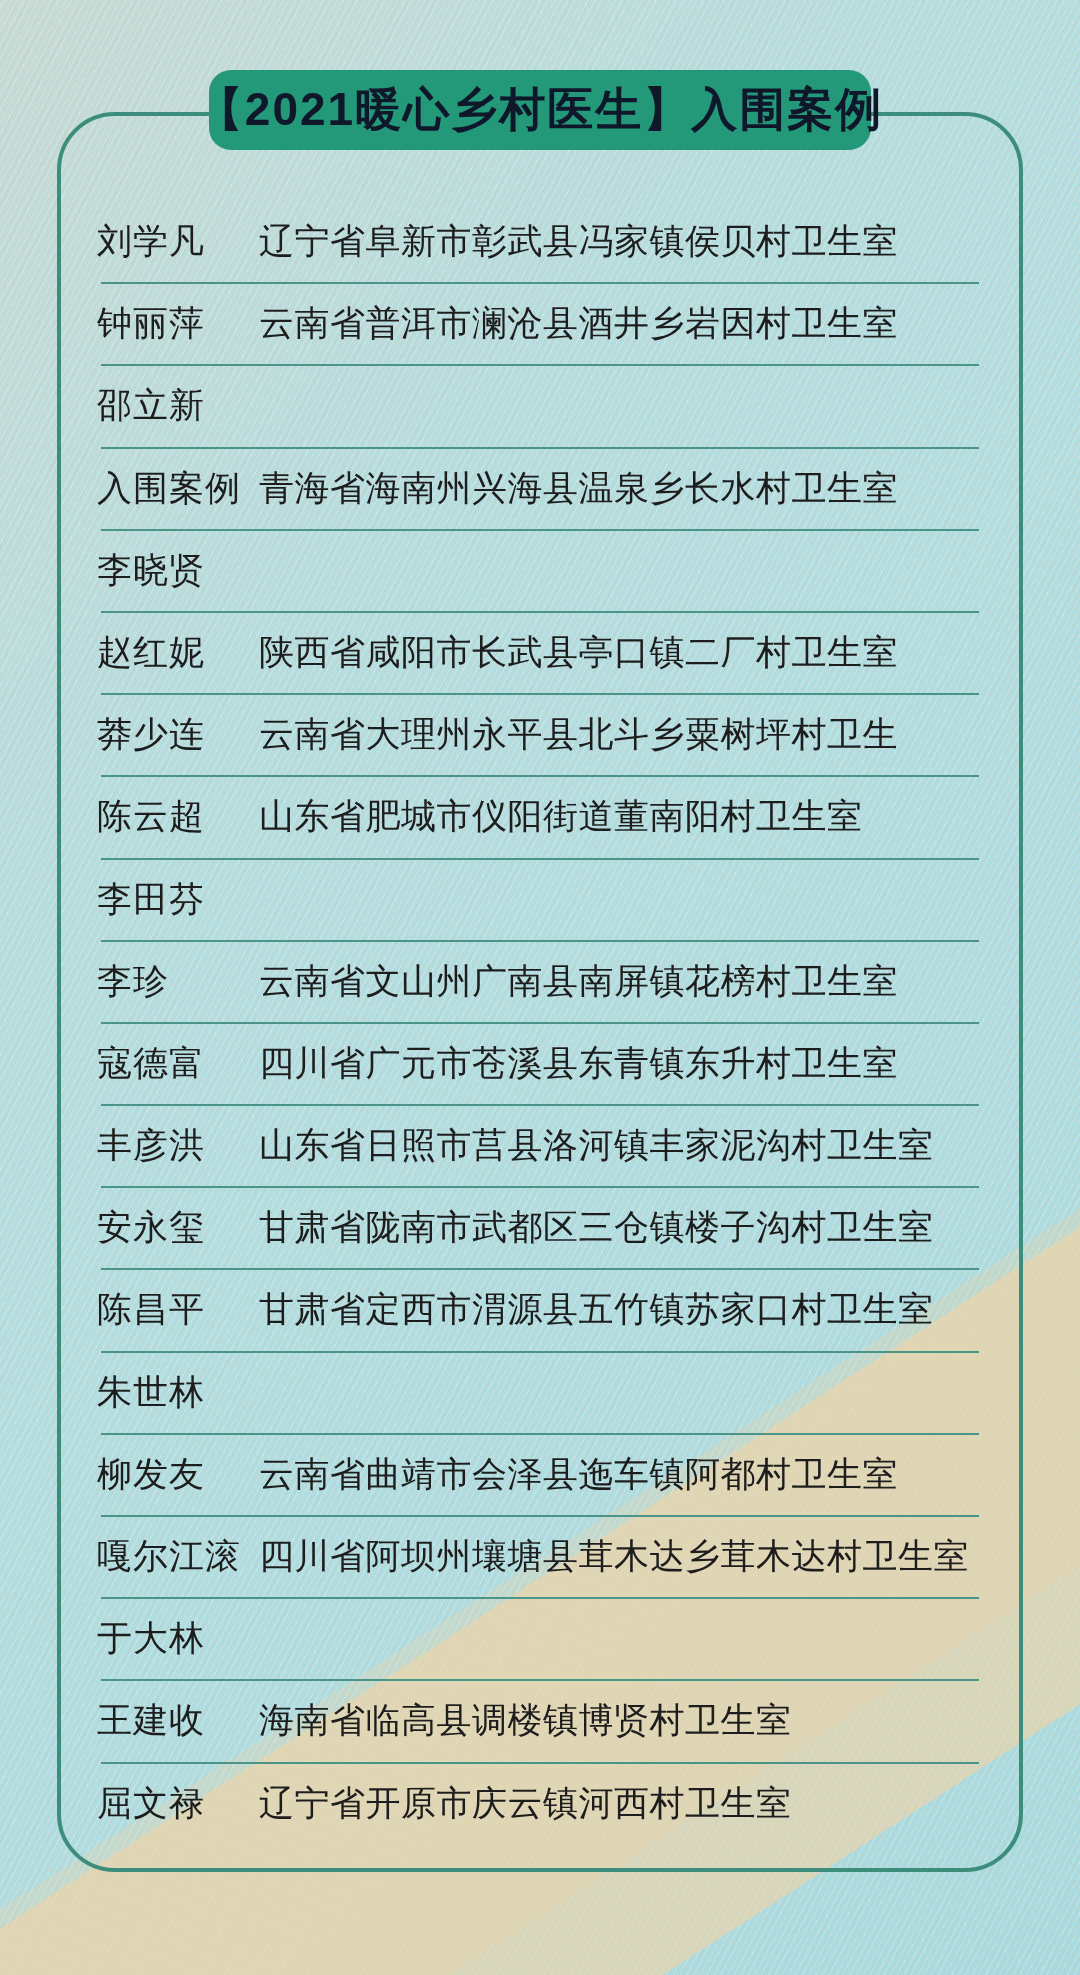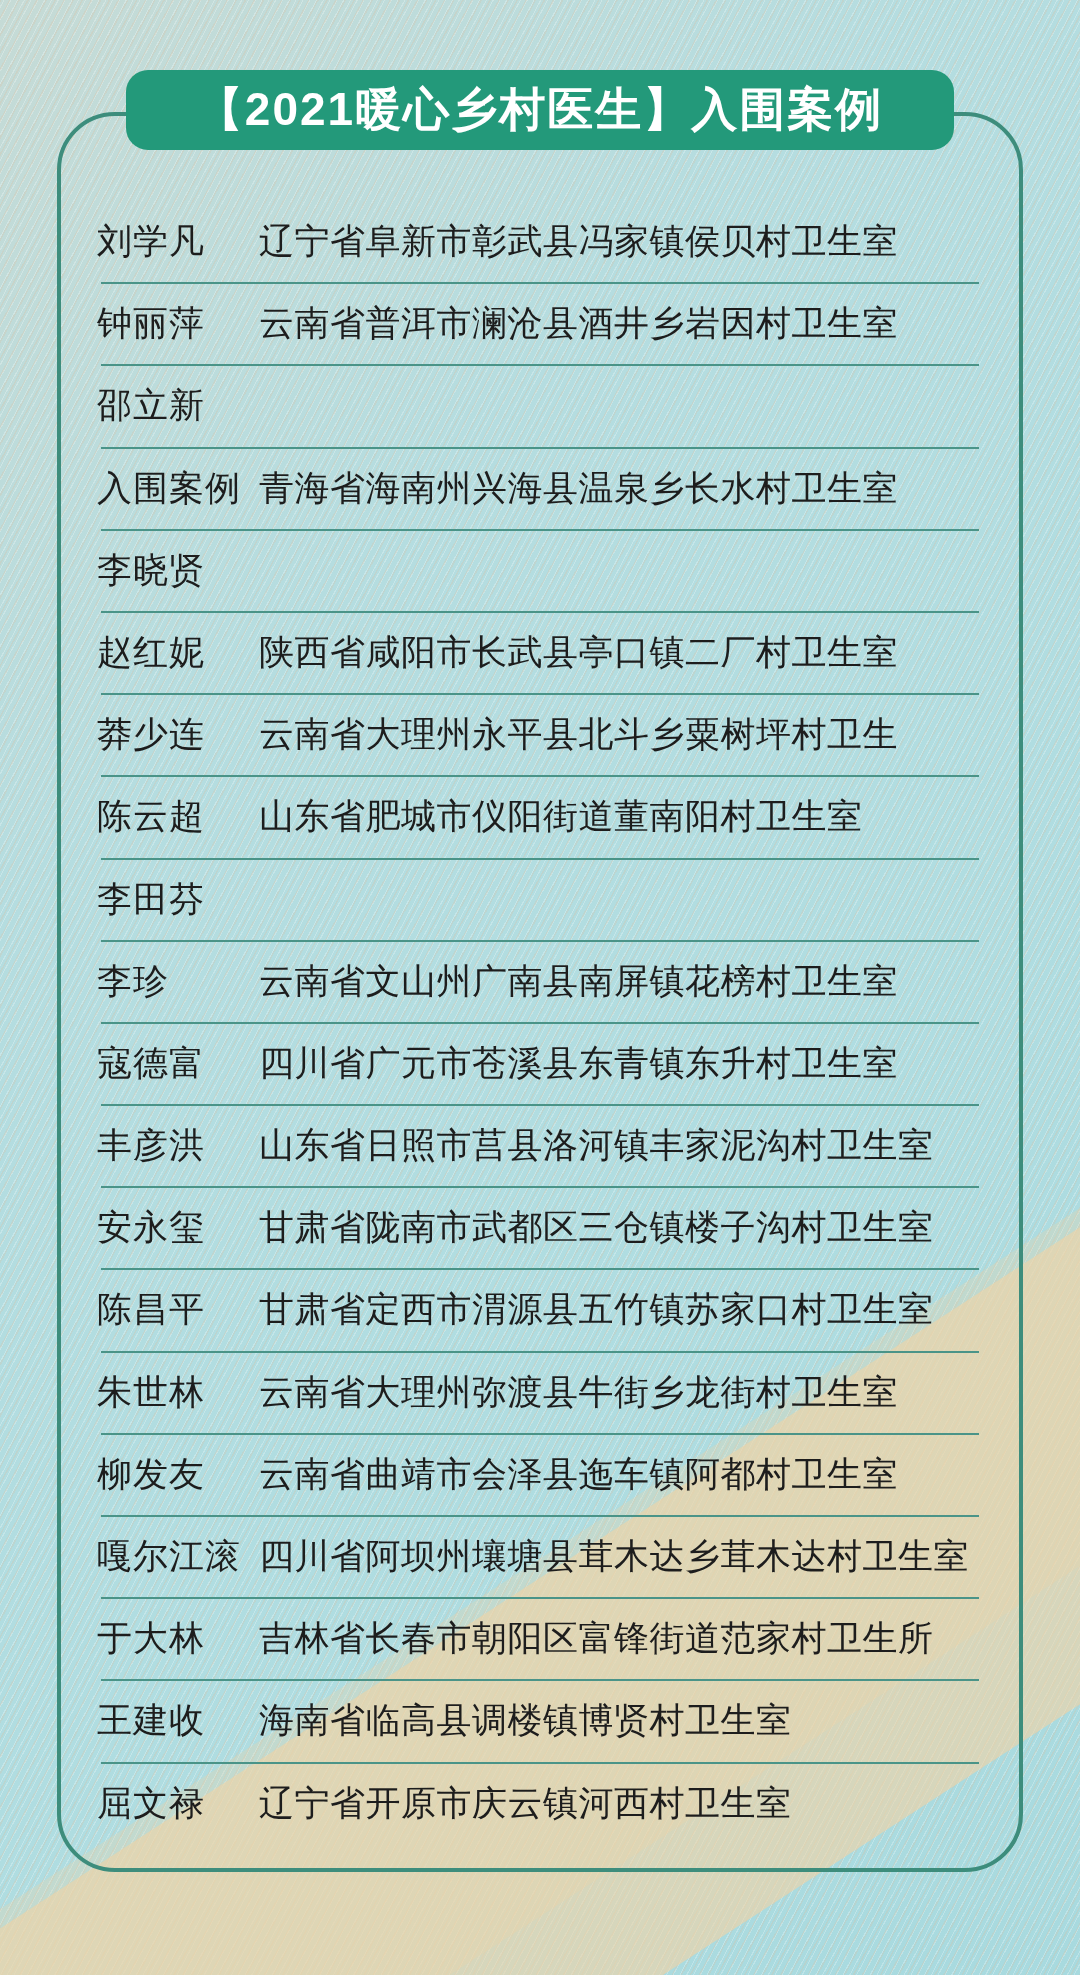--- a/index.html
+++ b/index.html
@@ -46,25 +46,25 @@
     left:57px;right:57px;
     top:112px;bottom:103px;
     border:4px solid var(--card-border,#3d8d7c);
     border-radius:58px;
     background:transparent;
   }
   .banner{
     position:absolute;
     left:50%;top:70px;
     transform:translateX(-50%);
-    width:828px;height:80px;
+    width:662px;height:80px;
     background:var(--banner-green,#23997a);
     border-radius:22px;
     display:flex;align-items:center;justify-content:center;
-    color:#ffffff;
+    color:#0f172a;
     font-size:46px;
     font-weight:bold;
     letter-spacing:2px;
     z-index:3;
     white-space:nowrap;
   }
   .list{
     position:absolute;
     left:97px;right:97px;
     top:202px;
@@ -169,36 +169,34 @@
         <div class="loc">甘肃省陇南市武都区三仓镇楼子沟村卫生室</div>
       </div>
       <div class="sep"></div>
       <div class="row">
         <div class="name">陈昌平</div>
         <div class="loc">甘肃省定西市渭源县五竹镇苏家口村卫生室</div>
       </div>
       <div class="sep"></div>
       <div class="row">
         <div class="name">朱世林</div>
-        <div class="loc">云南省大理州弥渡县牛街乡龙街村卫生室</div>
       </div>
       <div class="sep"></div>
       <div class="row">
         <div class="name">柳发友</div>
         <div class="loc">云南省曲靖市会泽县迤车镇阿都村卫生室</div>
       </div>
       <div class="sep"></div>
       <div class="row">
         <div class="name">嘎尔江滚</div>
         <div class="loc">四川省阿坝州壤塘县茸木达乡茸木达村卫生室</div>
       </div>
       <div class="sep"></div>
       <div class="row">
         <div class="name">于大林</div>
-        <div class="loc">吉林省长春市朝阳区富锋街道范家村卫生所</div>
       </div>
       <div class="sep"></div>
       <div class="row">
         <div class="name">王建收</div>
         <div class="loc">海南省临高县调楼镇博贤村卫生室</div>
       </div>
       <div class="sep"></div>
       <div class="row">
         <div class="name">屈文禄</div>
         <div class="loc">辽宁省开原市庆云镇河西村卫生室</div>

